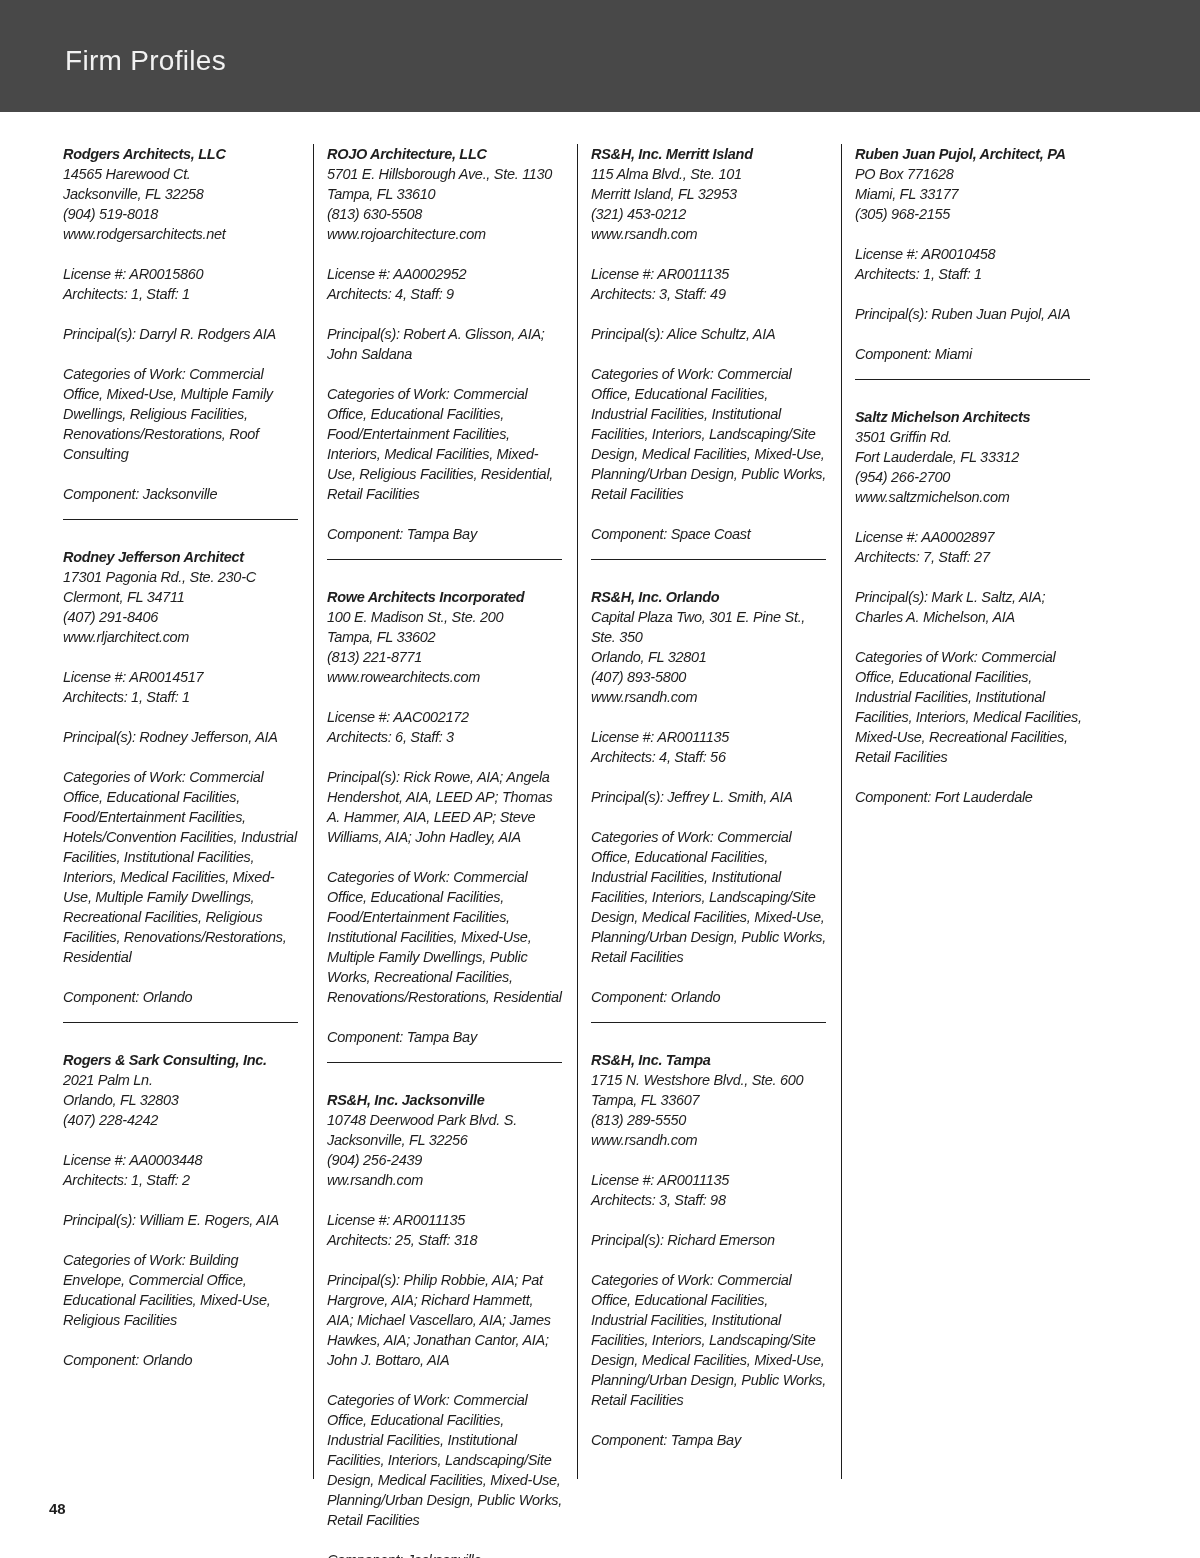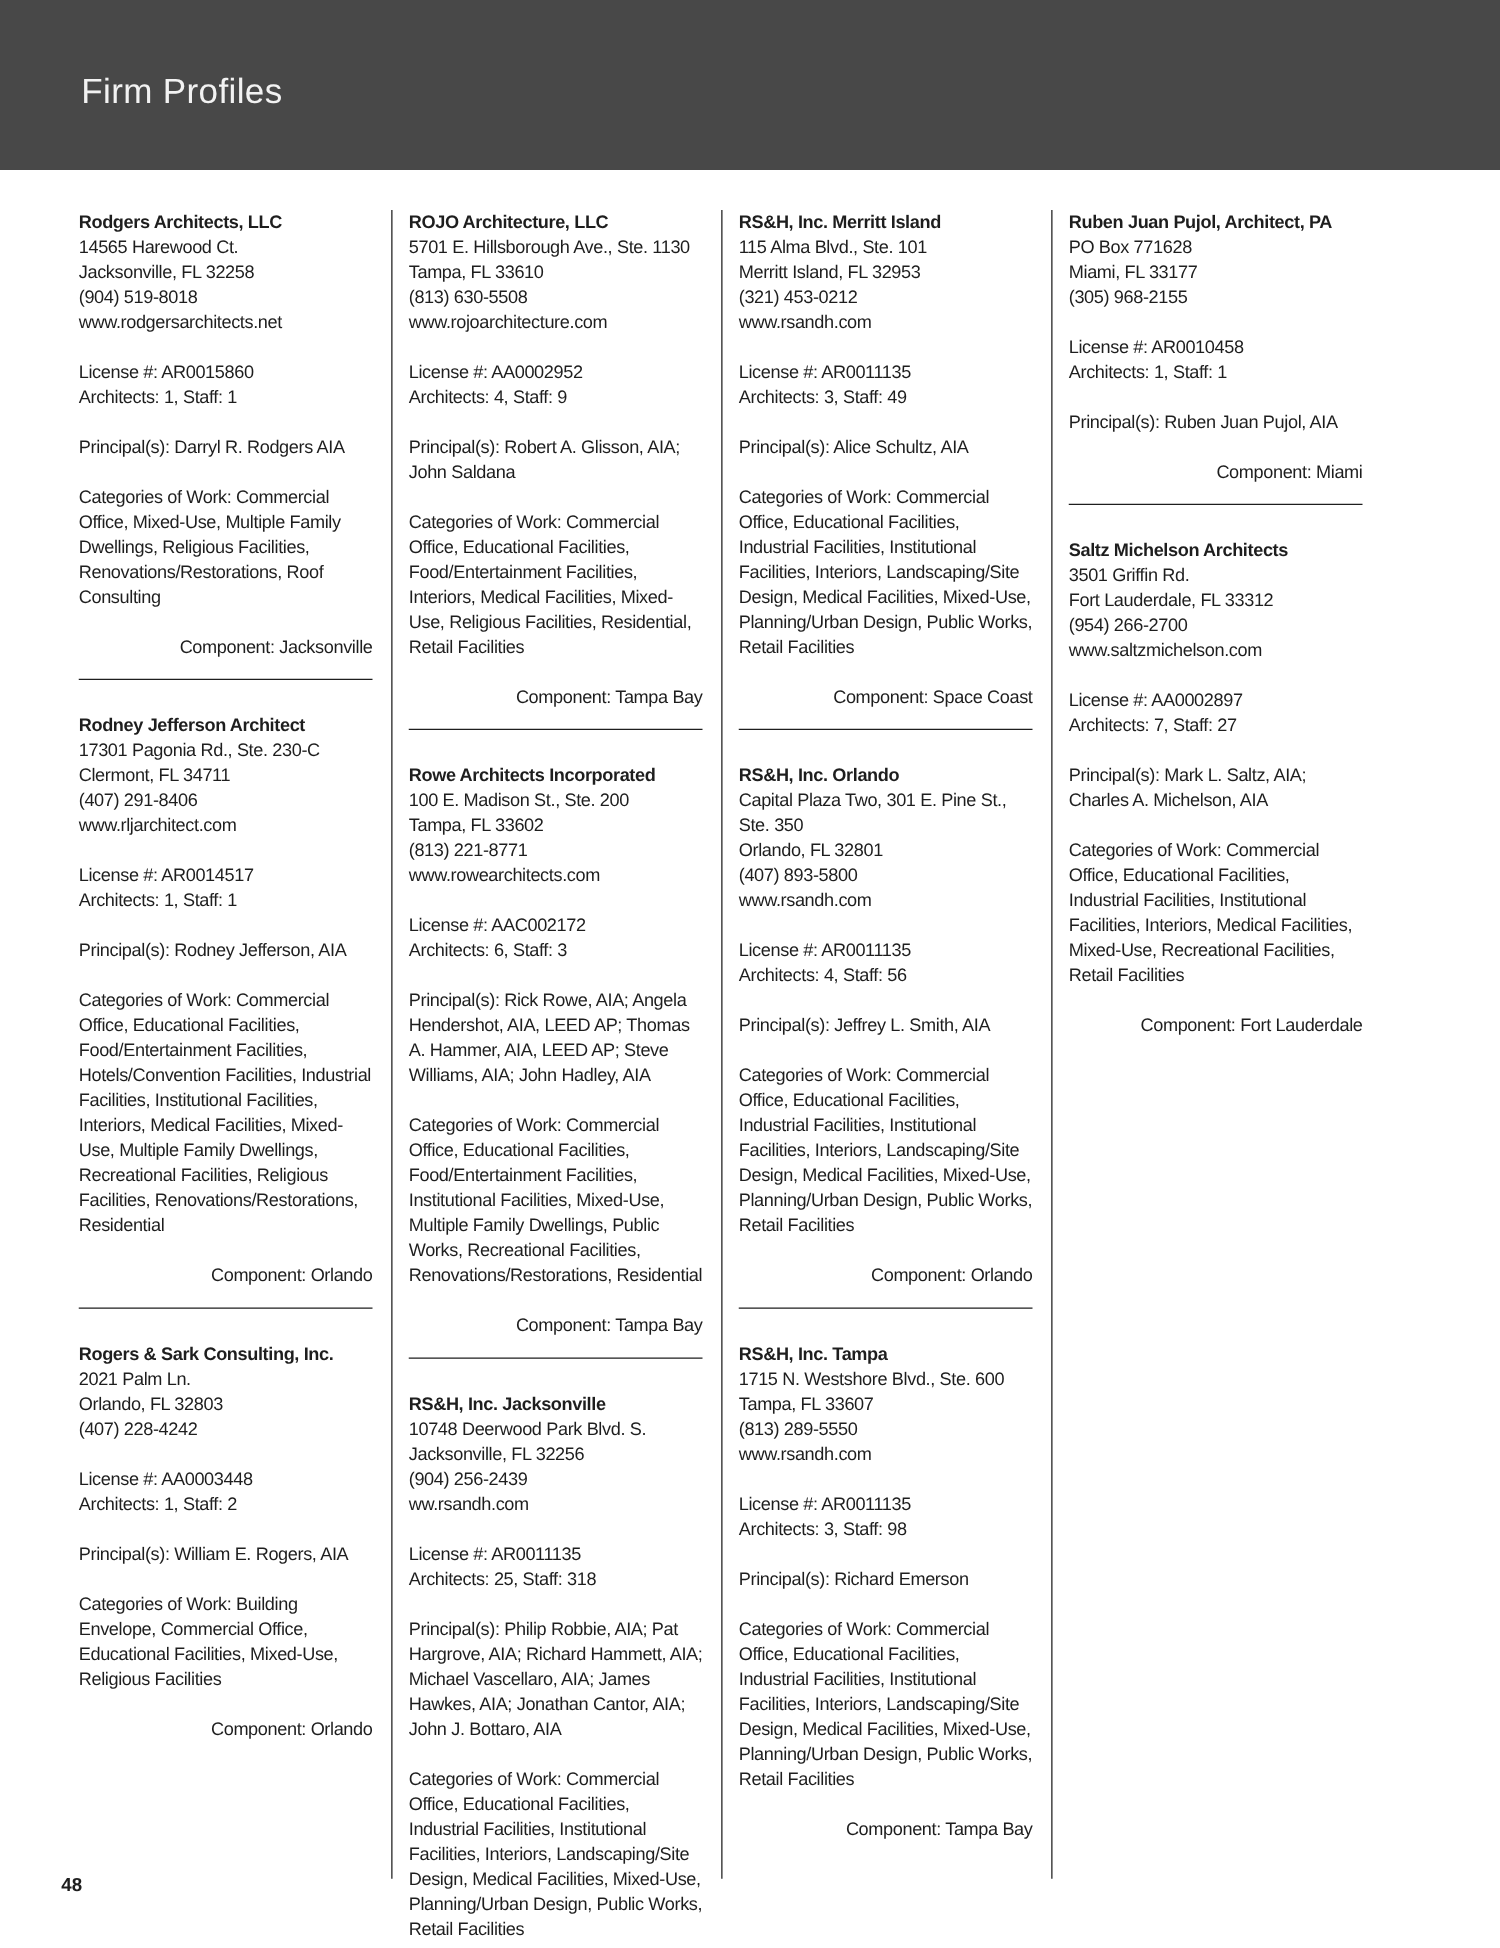--- a/index.html
+++ b/index.html
@@ -6,53 +6,54 @@
   body {
     width: 1200px;
     height: 1558px;
     background: #ffffff;
     font-family: "Liberation Sans", sans-serif;
     color: #1e1e1e;
     position: relative;
     -webkit-font-smoothing: antialiased;
   }
   .page-header {
-    height: 136px;
+    height: 112px;
     background: #484848;
     display: flex;
     align-items: center;
   }
   .page-header h1 {
     margin: 10px 0 0 65px;
     font-size: 28px;
     font-weight: 300;
     color: #f2f2f2;
     letter-spacing: 0.3px;
   }
   .content {
     display: flex;
     margin: 32px 0 0 63px;
     height: 1335px;
     align-items: stretch;
+    font-style: italic;
   }
   .col {
     width: 235px;
     font-size: 14.5px;
     line-height: 20px;
     letter-spacing: -0.3px;
   }
   .col-divider {
     width: 1px;
     background: #1e1e1e;
     margin: 0 13px 0 15px;
     flex: 0 0 1px;
   }
   .entry { margin: 0; }
   .block { margin: 0 0 20px 0; }
-  .entry .block:last-child { margin-bottom: 0; text-align: right; }
+  .entry .block:last-child { margin-bottom: 0; }
   p.block { padding: 0; }
   .firm-name {
     margin: 0;
     font-size: 14.5px;
     font-weight: bold;
     line-height: 20px;
   }
   hr.rule {
     border: none;
     border-top: 1px solid #1e1e1e;

